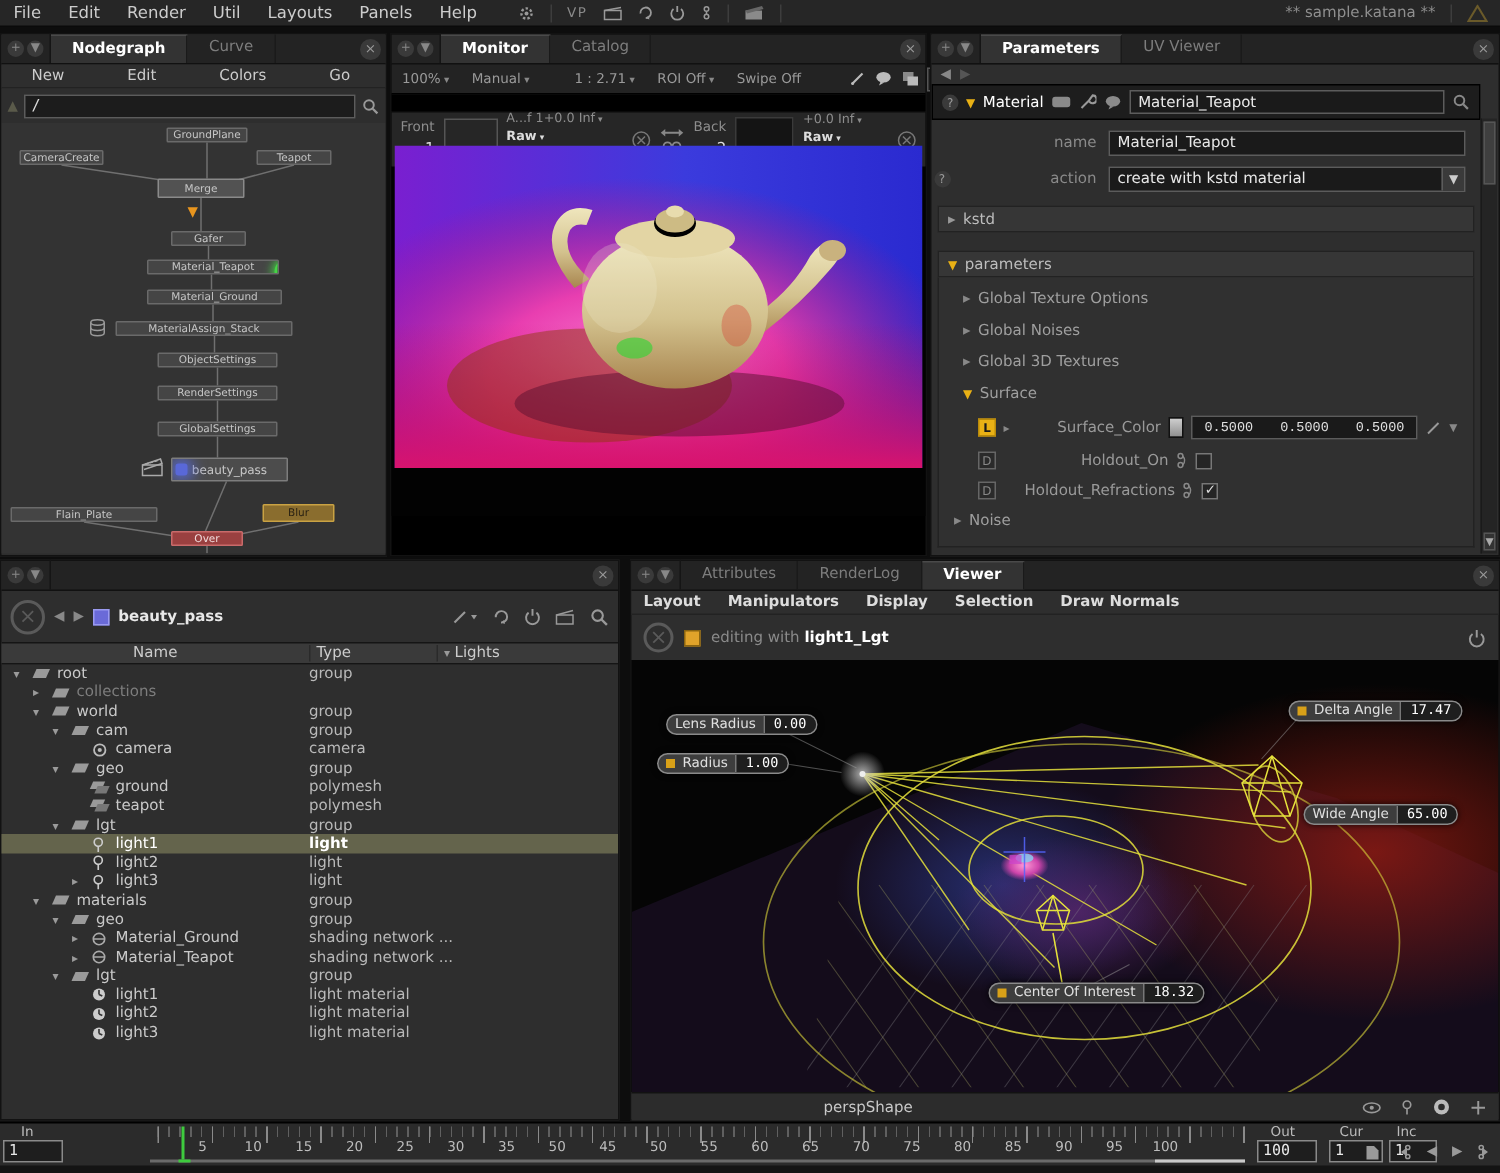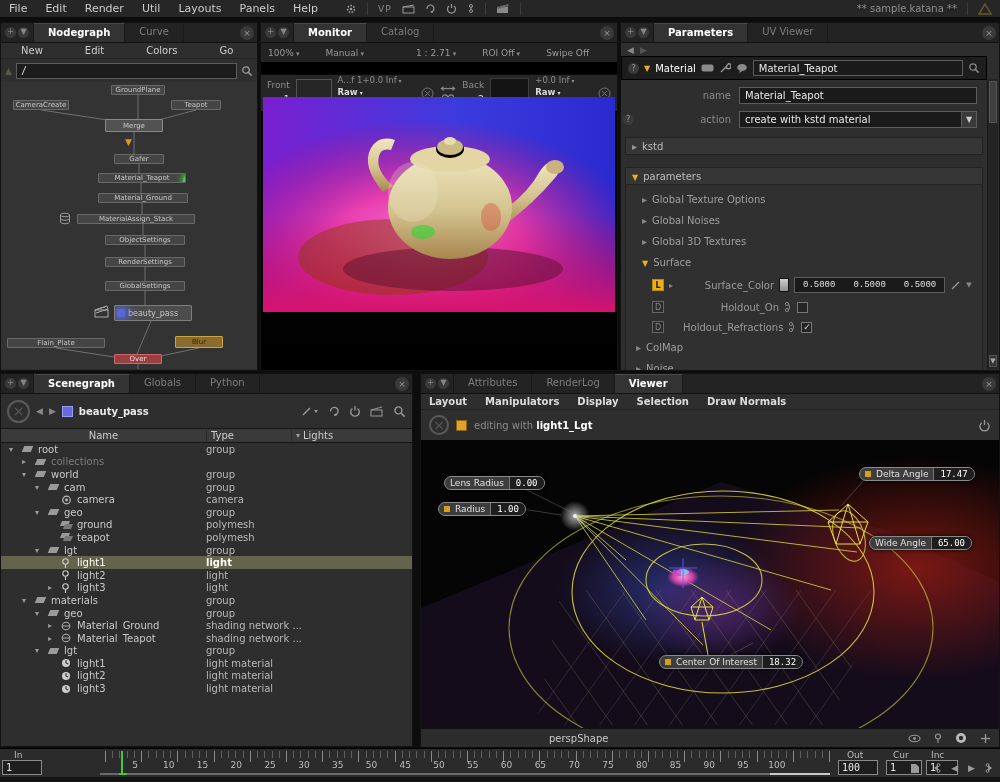--- a/index.html
+++ b/index.html
@@ -56,21 +56,21 @@
   .ng-node.glow-blue::before { content:""; position:absolute; left:2px; top:50%; width:8px; height:8px; margin-top:-4px;
       border-radius:2px; background:#5968d8; box-shadow:0 0 9px 4px rgba(90,110,230,.75); }
   .ng-arrow { position:absolute; left:124px; top:55px; color:#e8951e; font-size:9px; z-index:2; }
   .ng-arrow::before { content:"▼"; }
   .ng-stack-icon { position:absolute; left:58px; top:130px; z-index:2; color:#999; }
   .ng-clapper { position:absolute; left:92px; top:221px; z-index:2; color:#aaa; }
 
   
   #monitor { left:260px; top:22px; width:358px; height:349px; background:#000; }
   #monitor .tabbar, #monitor .mon-toolbar { background:#232323; }
-  .mon-toolbar { height:20px; display:flex; align-items:center; gap:20px; padding:0 4px; border-bottom:1px solid #000;
+  .mon-toolbar { height:20px; display:flex; align-items:center; gap:9px; padding:0 4px; border-bottom:1px solid #000;
                  color:#9a9a9a; font-size:9px; background:#2a2a2a; }
   .mon-dd { padding:1px 3px; white-space:nowrap; }
   .mon-dd::after { content:" ▾"; font-size:7px; color:#888; }
   .mon-plain { padding:1px 3px; white-space:nowrap; }
   .mon-sep { width:1px; height:12px; background:#3d3d3d; margin:0 3px; }
   .mon-icons { display:flex; align-items:center; gap:4px; margin-left:4px; color:#b5b5b5; }
   .mon-ic-box { padding:1px; }
   .mon-ic-box.sel { background:#1a1a1a; border:1px solid #555; }
   .mon-body { position:relative; height:270px; background:#020202; }
   .mon-image { position:absolute; left:2px; top:23px; width:352px; height:215px; }
@@ -660,46 +660,36 @@
             <svg width="8" height="12" viewBox="0 0 8 12">
                 <circle cx="3" cy="3" r="1.6" fill="none" stroke="#888"></circle>
                 <circle cx="3" cy="9" r="1.6" fill="none" stroke="#888"></circle>
                 <path d="M4.5 3 Q7 6 4.5 9" fill="none" stroke="#888"></path>
               </svg>
             </span>
           <span class="chk">✓</span>
         </div>
         <div class="p-item" style="padding-left:10px">
           <span class="exp"></span>
-          <span>ColMap</span>
-        </div>
-        <div class="p-item" style="padding-left:10px">
-          <span class="exp"></span>
           <span>Noise</span>
         </div>
       </div>
     </div>
     <div class="par-scroll">
       <span class="thumb"></span>
       <span class="corner">▼</span>
     </div>
   </section>
 
   <section class="panel" id="scenegraph">
     <div class="tabbar">
       <span class="tb-rounds">
         <span class="tb-round">+</span>
         <span class="tb-round">▼</span>
       </span>
-      <span style="display:flex">
-
-      <span class="tab active">Scenegraph</span>
-          <span class="tab">Globals</span>
-          <span class="tab">Python</span>
-        </span>
       <span class="tb-close"></span>
     </div>
     <div class="sg-hdr">
       <span class="bigx"></span>
       <span class="sg-nav">◀</span>
       <span class="sg-nav fwd">▶</span>
       <span class="sq-blue"></span>
       <span class="sg-node">beauty_pass</span>
       <div class="sg-icons">
         <span class="icon">

